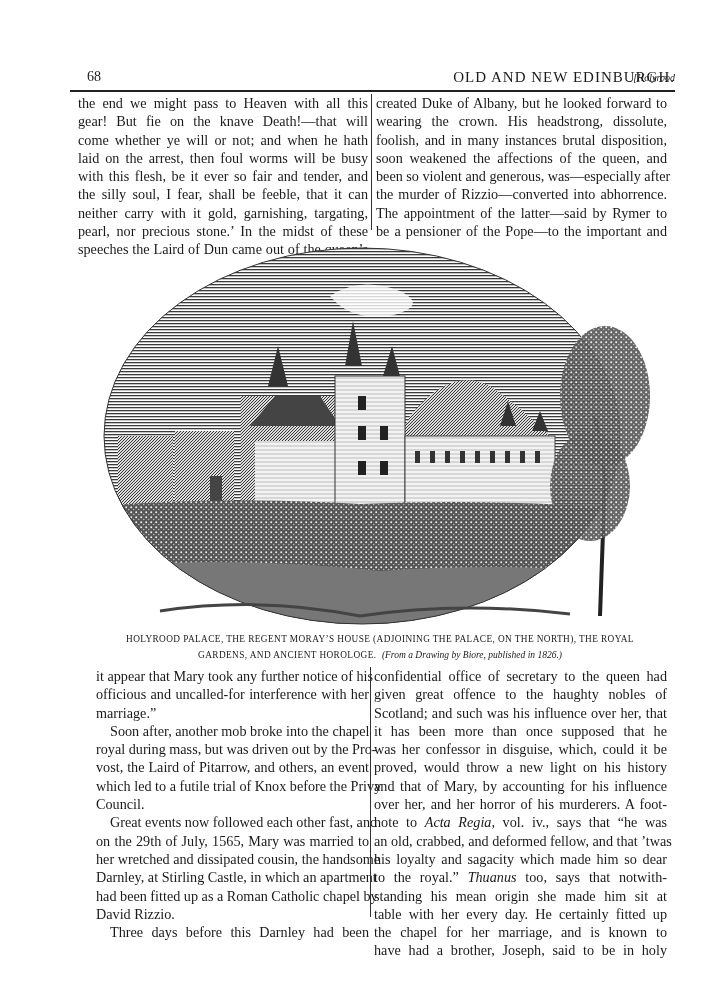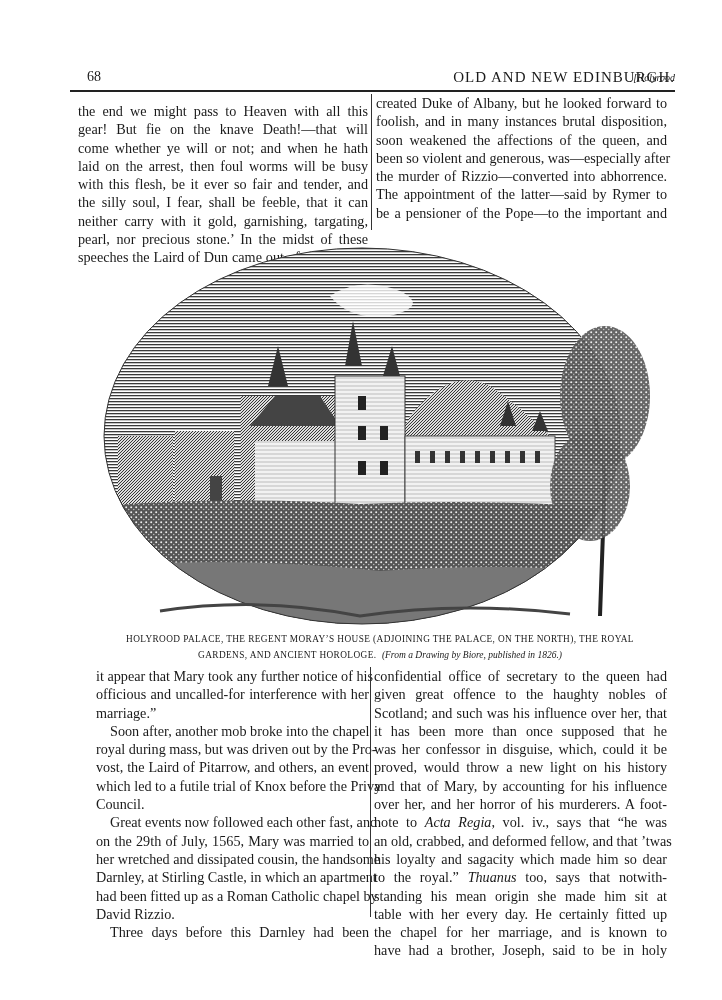--- a/index.html
+++ b/index.html
@@ -5,21 +5,21 @@
   html, body { margin:0; padding:0; background:#fff; }
   body { width:722px; height:1000px; position:relative; overflow:hidden; font-family:"DejaVu Serif","Liberation Serif",serif; color:#1a1a1a; }
   .header { position:absolute; left:70px; top:70px; width:605px; height:20px; border-bottom:2px solid #222; }
   .pnum { position:absolute; left:8px; top:-1px; font-size:14px; font-family:"Liberation Serif",serif;margin-left:9px; }
   .title { position:absolute; left:0; right:0; top:-1px; text-align:right; font-size:15px; letter-spacing:1px; font-family:"Liberation Serif",serif; }
   .section { position:absolute; right:0; top:2px; font-size:10px; font-family:"Liberation Serif",serif;font-style:italic; }
   .col { position:absolute; font-family:"Liberation Serif",serif; font-size:14.2px; line-height:18.3px; text-align:justify; }
   .col .ln { display:block; white-space:nowrap; text-align-last:justify; text-align:justify; }
   .col .ln.last { text-align-last:left; }
   .col .ln.ind { padding-left:14px; }
-  .col-left-top { left:78px; top:94px; width:290px;margin-top:8px; }
+  .col-left-top { left:78px; top:94px; width:290px; }
   .col-right-top { left:376px; top:94px; width:291px; }
   .col-left-bot { left:96px; top:667px; width:273px; }
   .col-right-bot { left:374px; top:667px; width:293px; }
   .rule-top { position:absolute; left:371px; top:94px; width:1px; height:136px; background:#333; }
   .rule-bot { position:absolute; left:370px; top:667px; width:1px; height:250px; background:#333; }
   .figure { position:absolute; left:100px; top:236px; width:560px; height:390px; }
   .caption { position:absolute; left:80px; top:631px; width:600px; text-align:center; font-family:"Liberation Serif",serif; font-size:9.3px; line-height:16px; letter-spacing:0.4px; }
   .caption .src { font-style:italic; font-size:9.5px; letter-spacing:0; }
   i { font-style:italic;margin-top:27px; }
 </style>
@@ -39,20 +39,21 @@
   <span class="ln">laid on the arrest, then foul worms will be busy</span>
   <span class="ln">with this flesh, be it ever so fair and tender, and</span>
   <span class="ln">the silly soul, I fear, shall be feeble, that it can</span>
   <span class="ln">neither carry with it gold, garnishing, targating,</span>
   <span class="ln">pearl, nor precious stone.’ In the midst of these</span>
   <span class="ln">speeches the Laird of Dun came out of the queen’s</span>
 </div>
 <div class="rule-top"></div>
 <div class="col col-right-top">
   <span class="ln">created Duke of Albany, but he looked forward to</span>
+  <span class="ln">wearing the crown. His headstrong, dissolute,</span>
   <span class="ln">foolish, and in many instances brutal disposition,</span>
   <span class="ln">soon weakened the affections of the queen, and</span>
   <span class="ln">been so violent and generous, was—especially after</span>
   <span class="ln">the murder of Rizzio—converted into abhorrence.</span>
   <span class="ln">The appointment of the latter—said by Rymer to</span>
   <span class="ln">be a pensioner of the Pope—to the important and</span>
 </div>
 
 <div class="figure">
   <svg width="560" height="390" viewBox="0 0 560 390">

